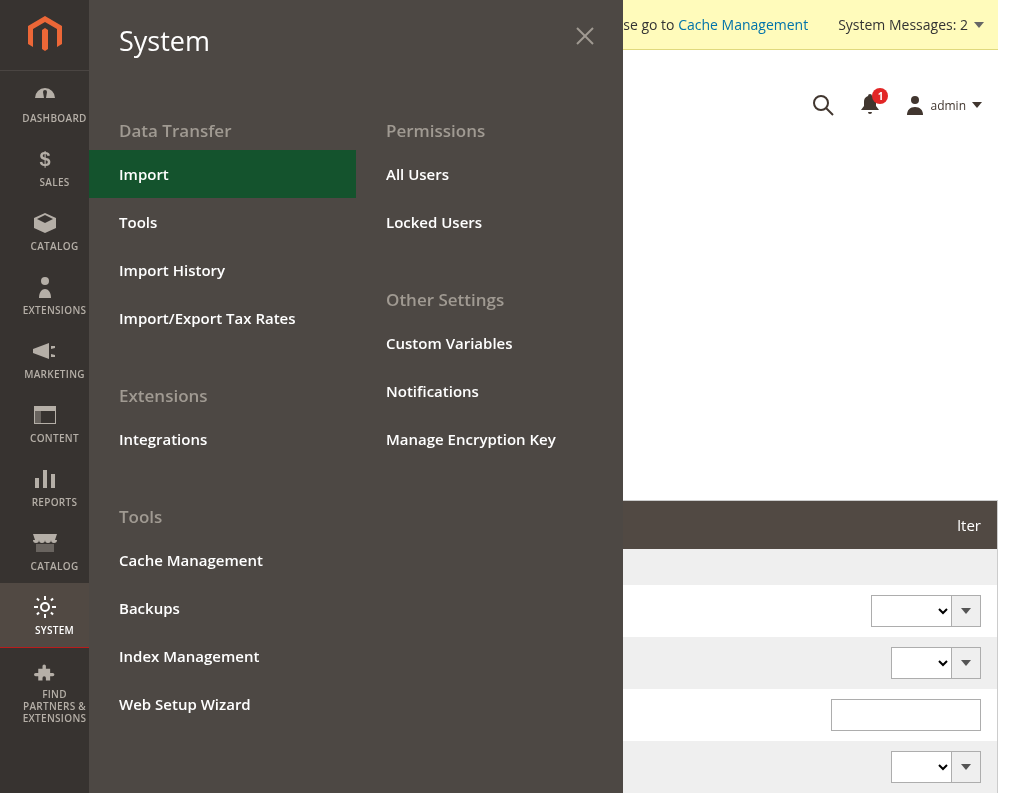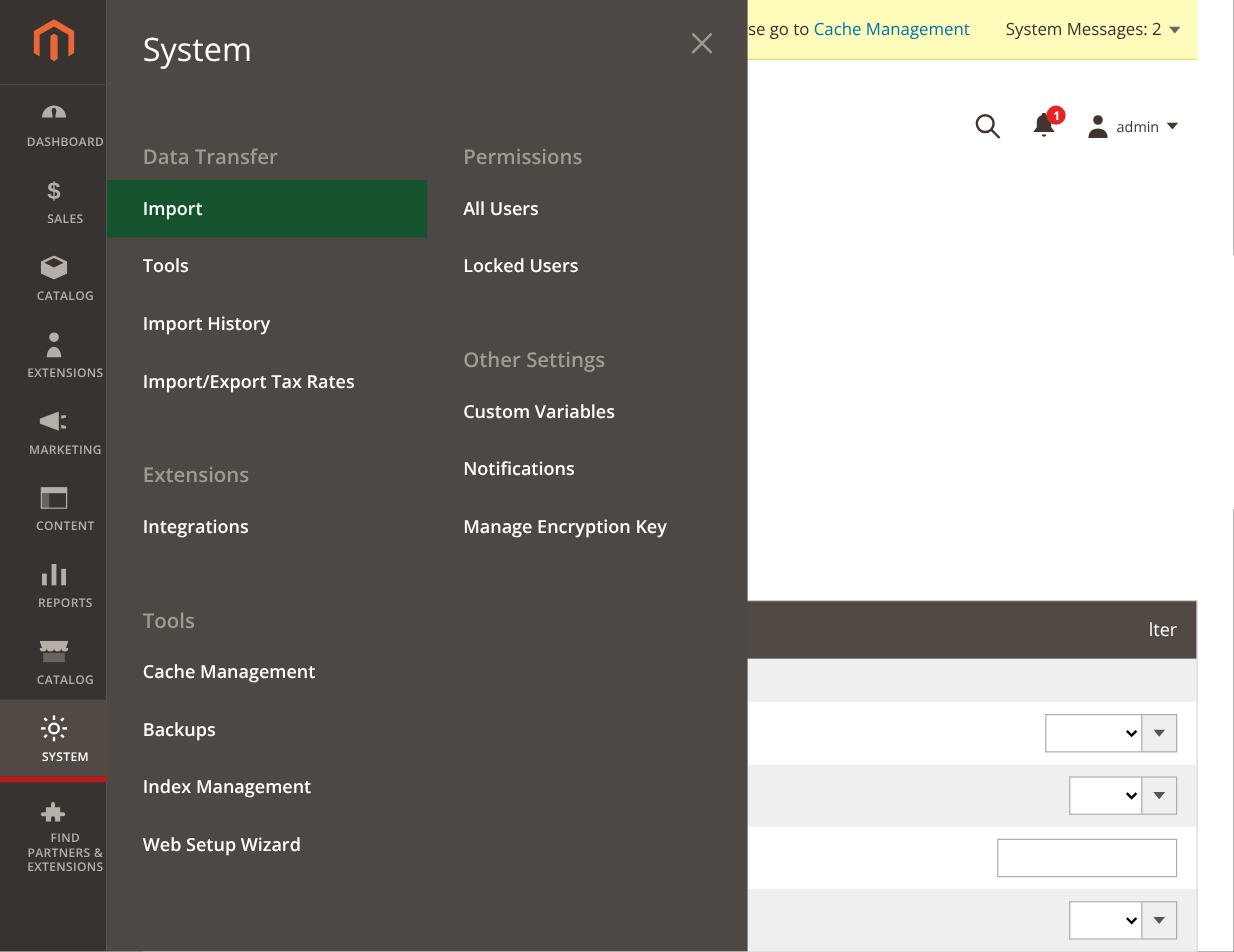--- a/index.html
+++ b/index.html
@@ -42,21 +42,21 @@
     color: #b5afa7;
     text-align: center;
     border-bottom: 0;
   }
   .sidebar .nav-item.active {
     background: #514943;
     color: #fff;
   }
   .sidebar .nav-item .icon { height: 24px; display:flex; align-items:center; justify-content:center; margin-bottom:4px;}
   .sidebar .nav-item .label { font-size: 10px; letter-spacing: .3px; font-weight:600;margin-left:20px; }
-  .sidebar .find { border-top: 5px solid #b91c1c; padding-bottom:14px;}
+  .sidebar .find { border-top: 1px solid #b91c1c; padding-bottom:14px;}
   .sidebar .find .label { line-height:1.2; }
 
   
   .sysmsg {
     position: absolute;
     left: 89px; right: 30px; top: 0;
     height: 50px;
     background: #fffbbb;
     border-bottom: 1px solid #e0d97d;
     display: flex;

